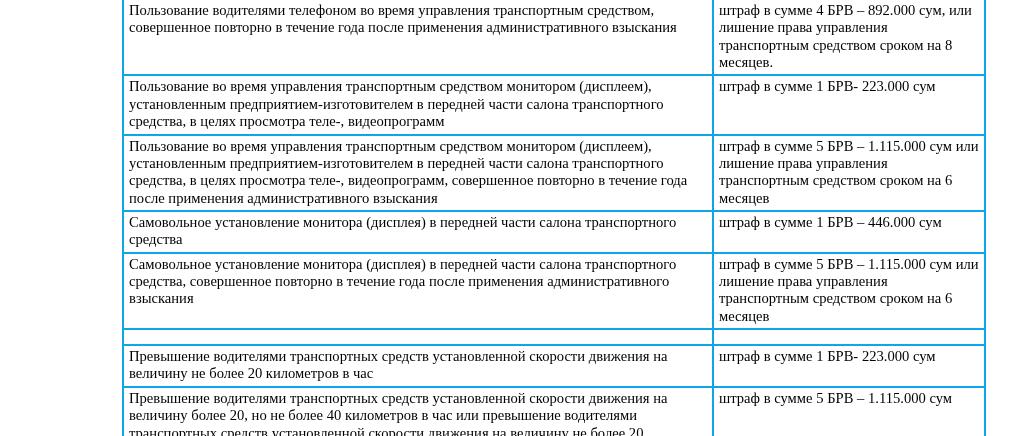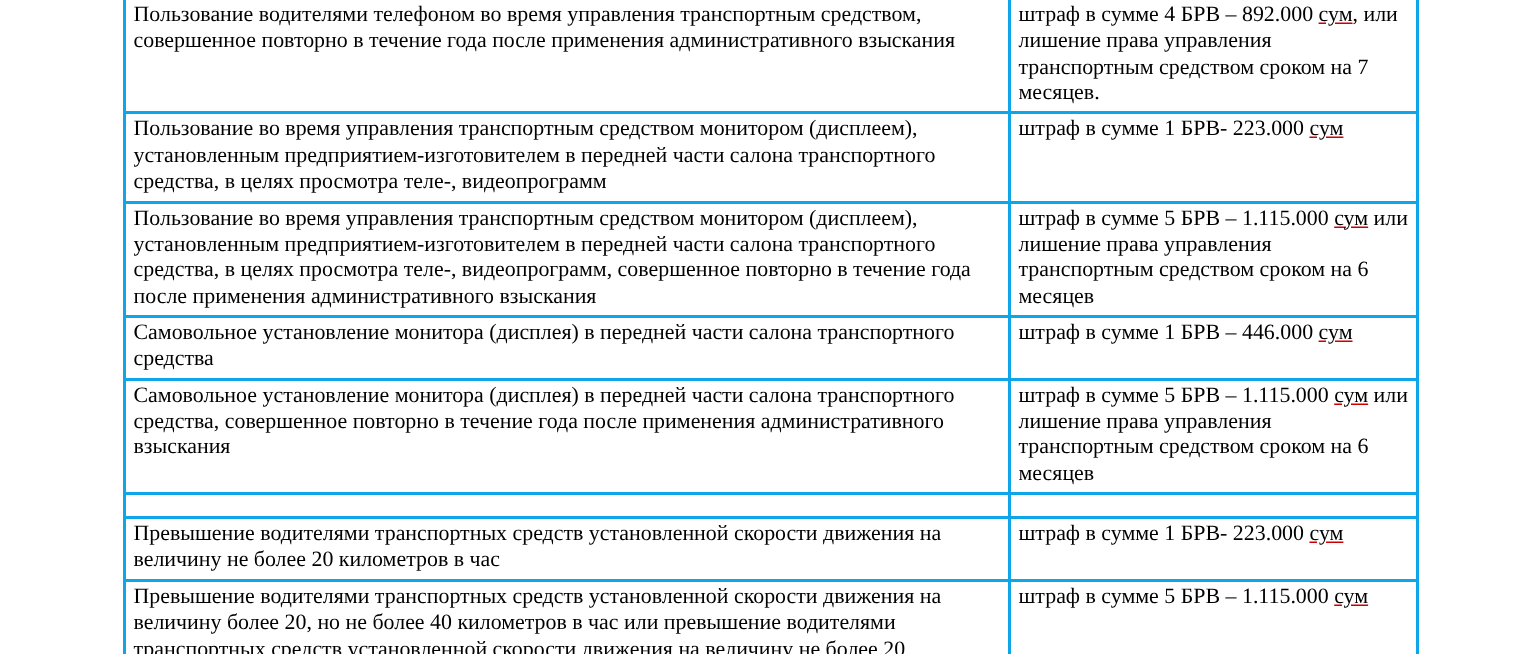--- a/index.html
+++ b/index.html
@@ -12,20 +12,21 @@
     height: 436px;
     font-family: "Liberation Serif", "DejaVu Serif", serif;
     color: #000000;
     overflow: hidden;
   }
   .page {
     position: relative;
     width: 816px;
     height: 436px;
     box-sizing: border-box;
+    padding-left: 40px;
   }
   table.fines {
     border-collapse: collapse;
     table-layout: fixed;
     width: 862px;
     margin-left: 82px;
     margin-top: 0;
   }
   table.fines col.c-offense { width: 590px; }
   table.fines col.c-penalty { width: 272px; }
@@ -39,21 +40,20 @@
   }
   table.fines tr.first-row > td {
     border-top: none;
   }
   .cell-text {
     display: block;
     white-space: pre-line;
     text-align: left;
   }
   .u-red {
-    text-decoration: underline;
     text-decoration-color: #cc0000;
     -webkit-text-decoration-color: #cc0000;
   }
   .spacer-row td {
     border-left: 1px solid #000;
     border-right: 1px solid #000;
     border-top: none;
     border-bottom: none;
     height: 9px;
     padding: 0;
@@ -67,21 +67,21 @@
     <colgroup>
       <col class="c-offense">
       <col class="c-penalty">
     </colgroup>
     <tbody>
       <tr class="first-row">
         <td>
             <span class="cell-text">Пользование водителями телефоном во время управления транспортным средством, совершенное повторно в течение года после применения административного взыскания</span>
           </td>
         <td>
-            <span class="cell-text"><span>штраф в сумме 4 БРВ – 892.000 </span><span class="u-red">сум</span><span>, или лишение права управления транспортным средством сроком на 7 месяцев.</span></span>
+            <span class="cell-text"><span>штраф в сумме 4 БРВ – 892.000 </span><span class="u-red">сум</span><span>, или лишение права управления транспортным средством сроком на 8 месяцев.</span></span>
           </td>
       </tr>
       <tr>
         <td>
             <span class="cell-text">Пользование во время управления транспортным средством монитором (дисплеем), установленным предприятием-изготовителем в передней части салона транспортного средства, в целях просмотра теле-, видеопрограмм</span>
           </td>
         <td>
             <span class="cell-text"><span>штраф в сумме 1 БРВ- 223.000 </span><span class="u-red">сум</span><span></span></span>
           </td>
       </tr>

